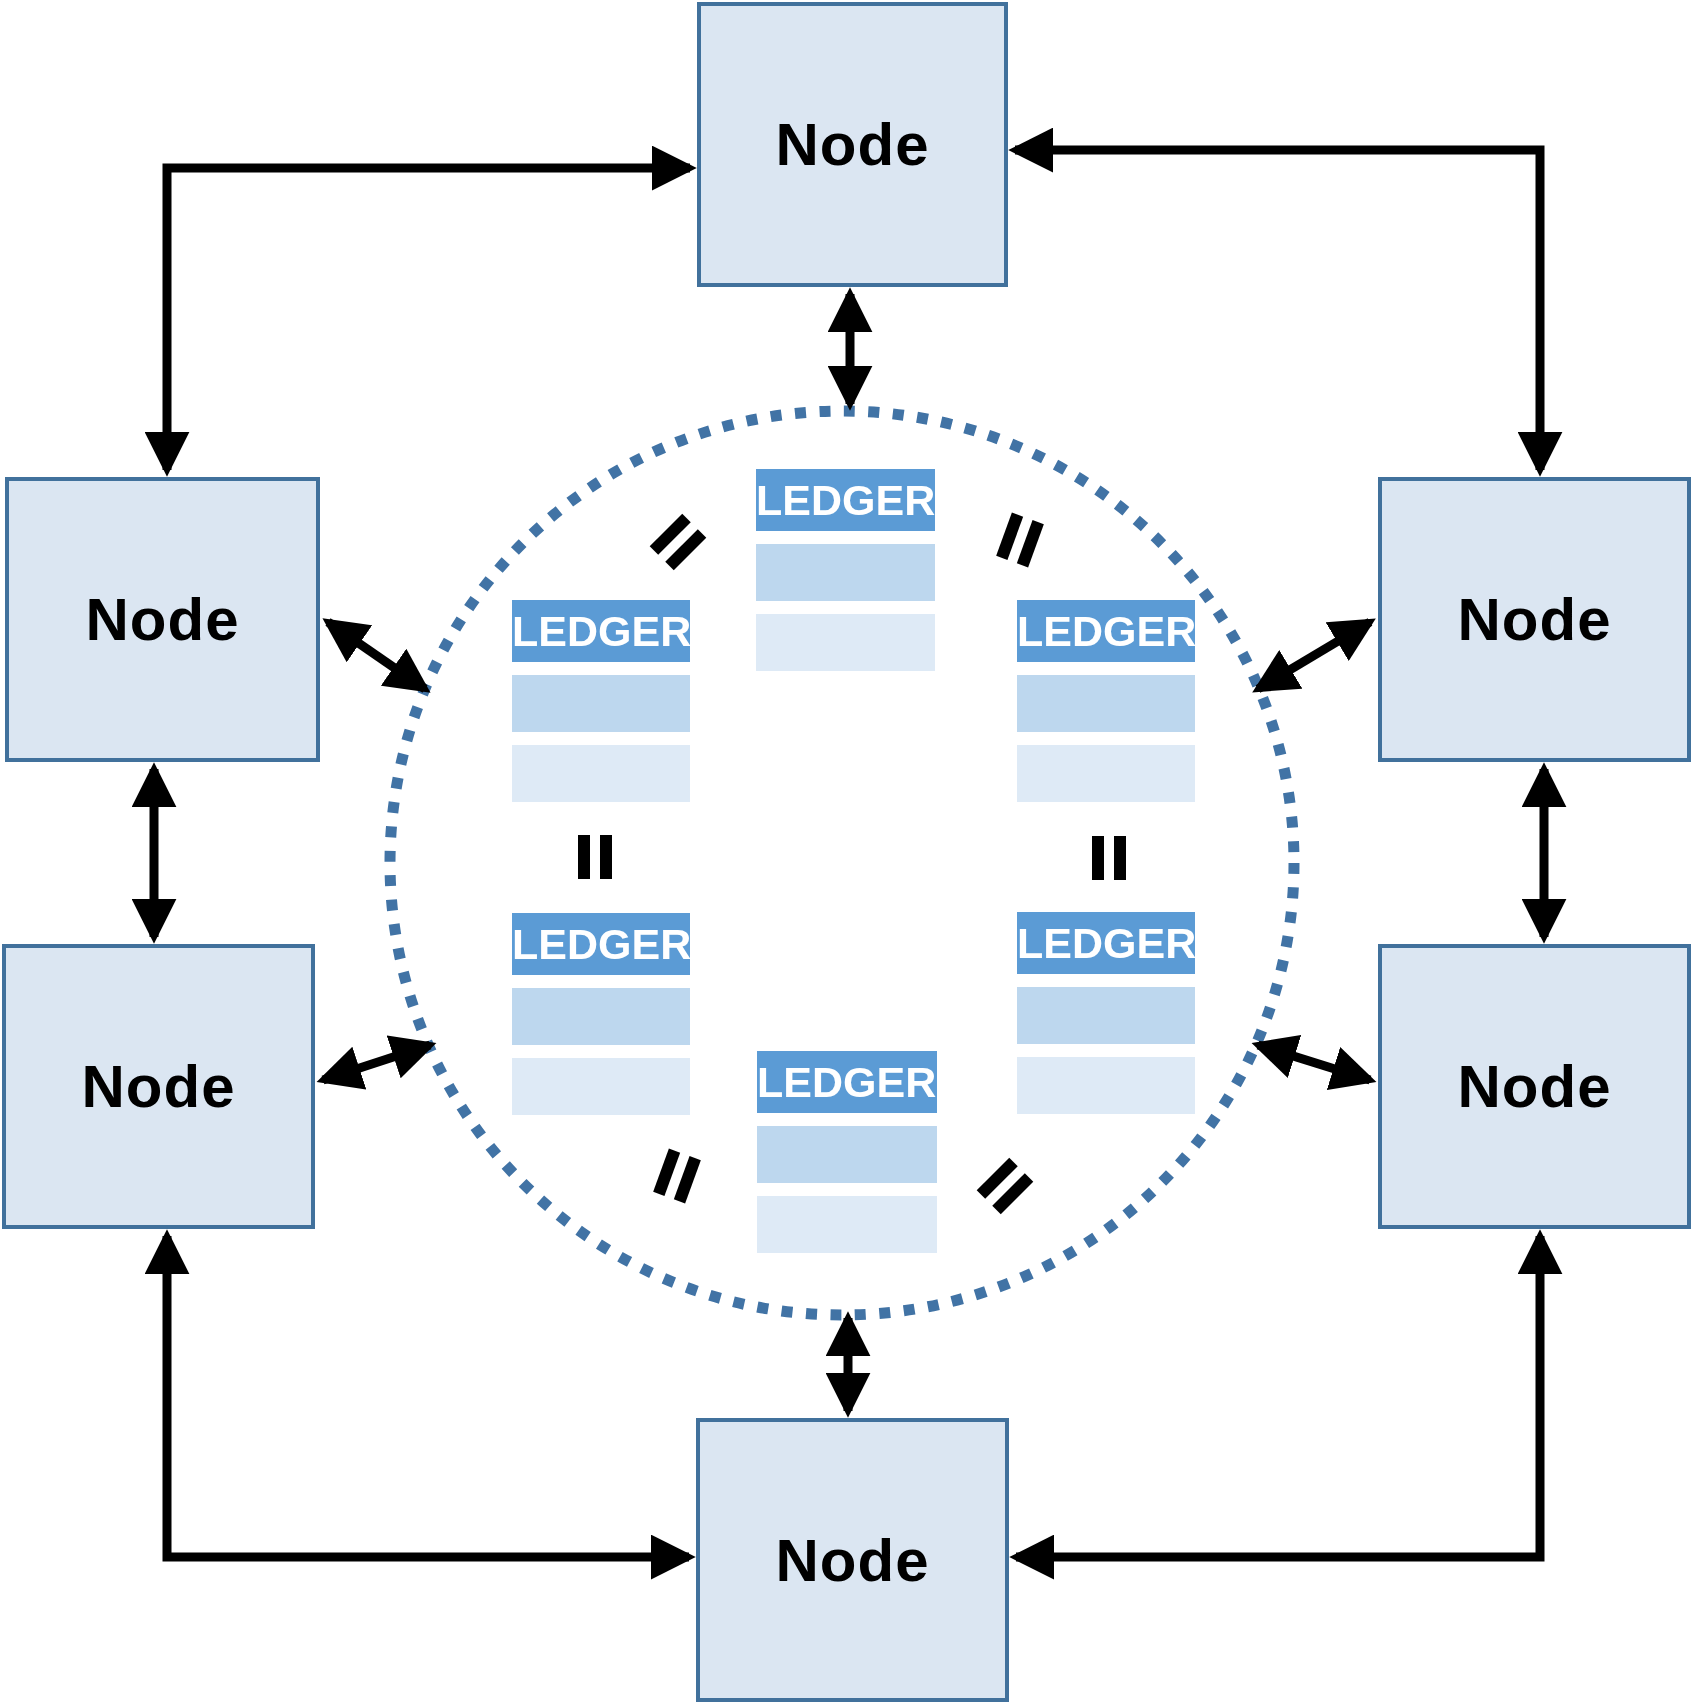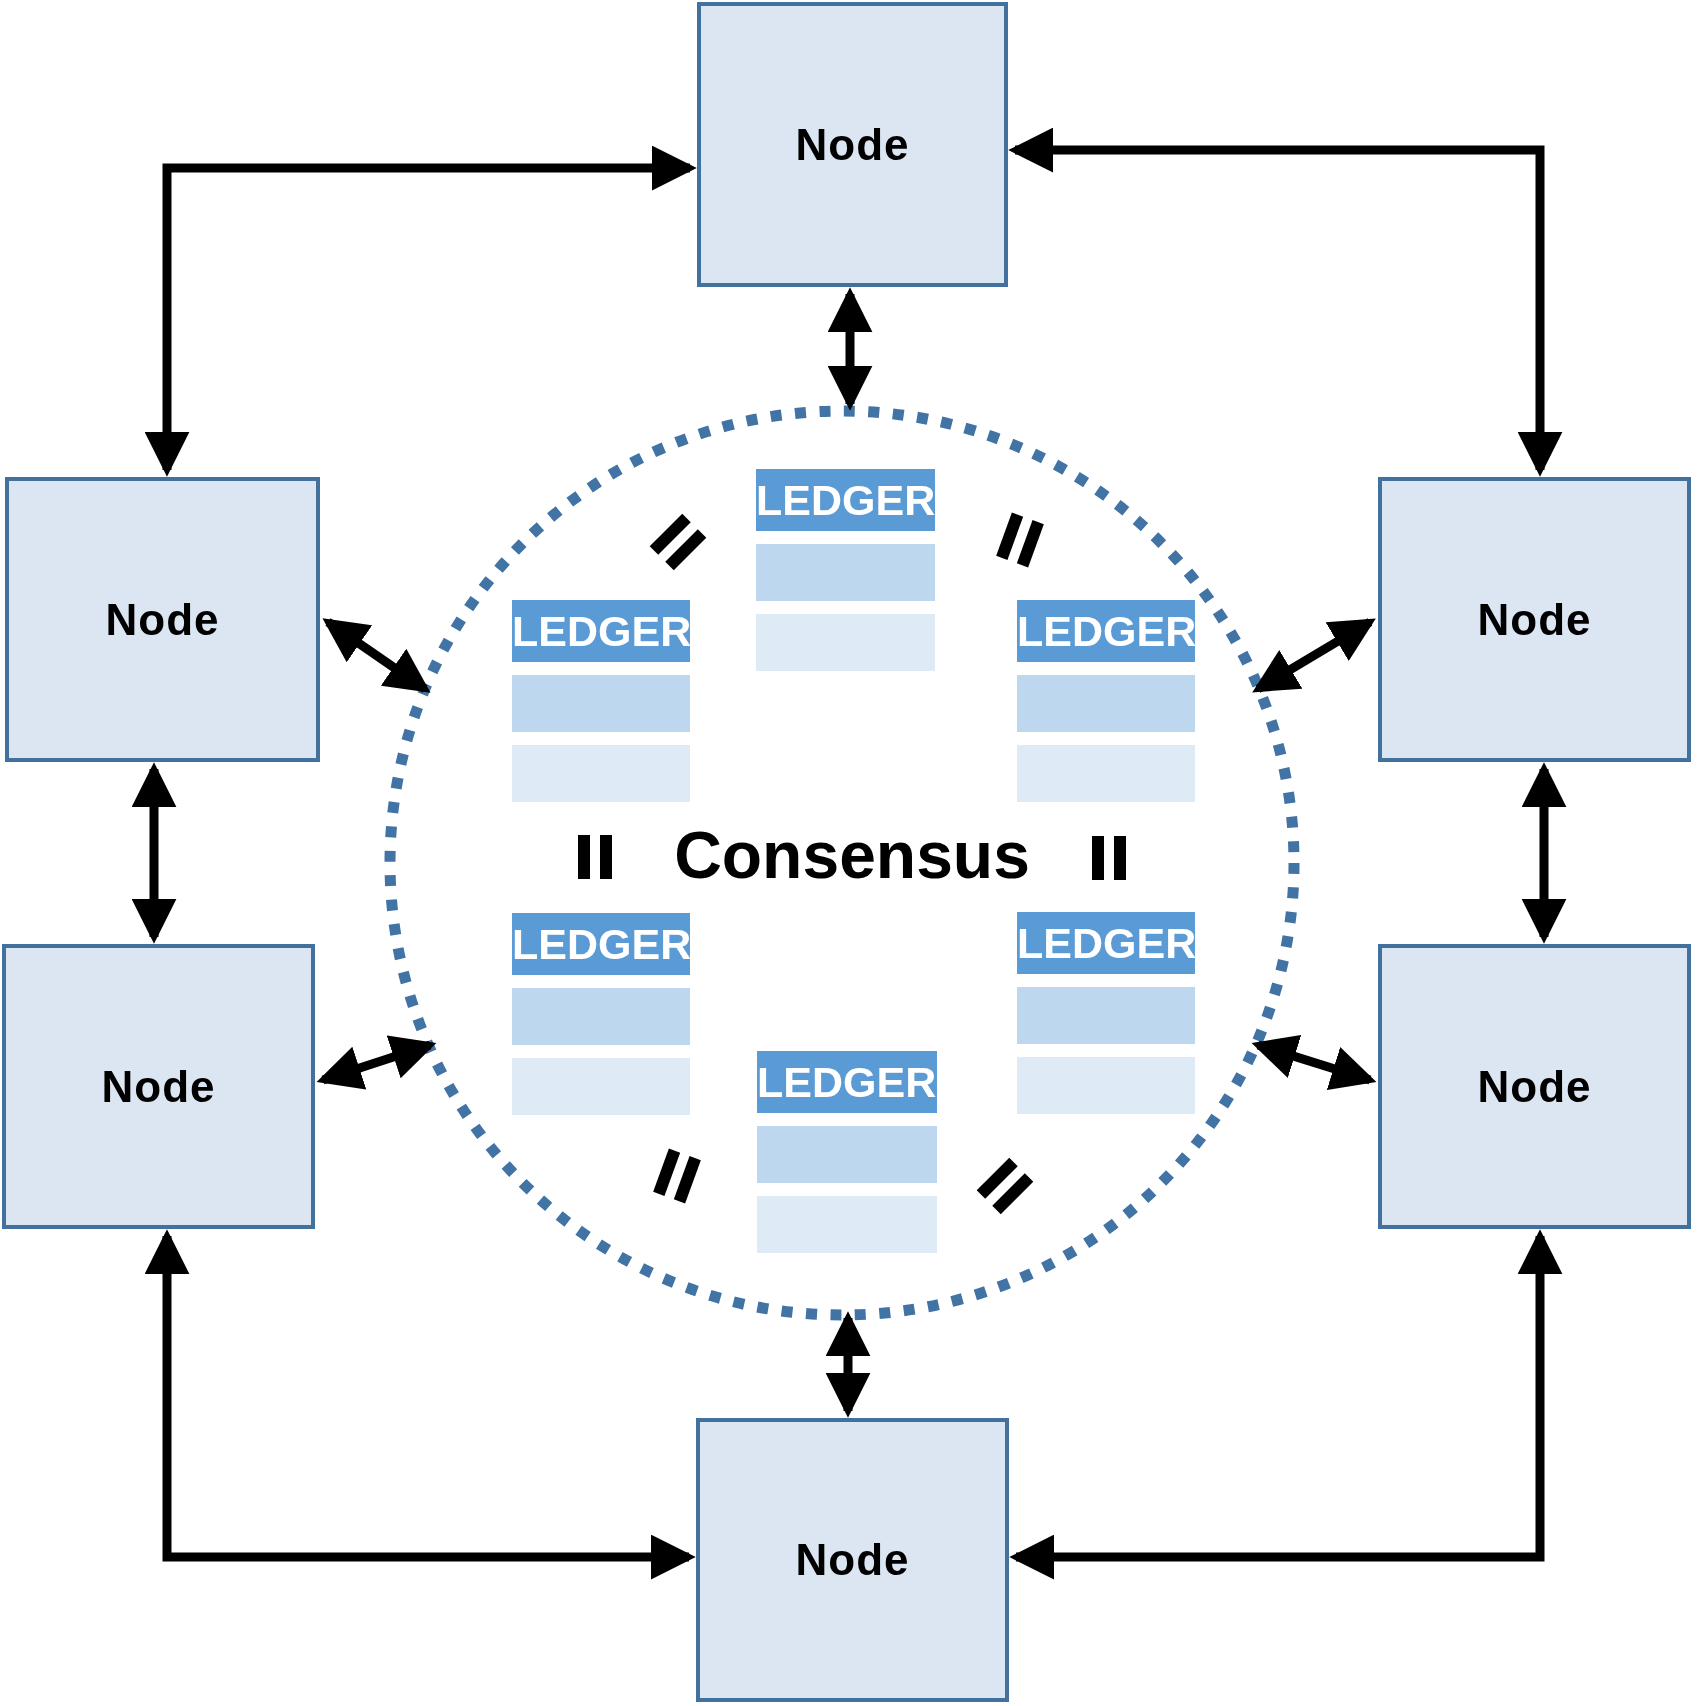--- a/index.html
+++ b/index.html
@@ -28,21 +28,21 @@
     stroke-dasharray:11 13.5;
   }
   .node-box{
     position:absolute;
     background:var(--node-fill,#DBE6F2);
     border:4px solid var(--node-border,#41719C);
     box-sizing:border-box;
     display:flex;align-items:center;justify-content:center;
   }
   .node-label{
-    font-size:44px;
+    font-size:60px;
     font-weight:bold;
     color:var(--text,#000000);
     letter-spacing:1px;
   }
   .ledger{position:absolute;}
   .ledger-header{
     background:var(--ledger-header,#5B9BD5);
     height:62px;
     display:flex;align-items:center;justify-content:flex-start;
     color:#ffffff;
@@ -176,15 +176,14 @@
   </div>
 
   <div class="ledger" style="left:757px;top:1051px;width:180px;">
     <div class="ledger-header">
       <span>LEDGER</span>
     </div>
     <div class="ledger-row row-medium"></div>
     <div class="ledger-row row-light"></div>
   </div>
 
-  <div id="consensus-label">Consensus</div>
 
 </div>
 
 </body></html>

